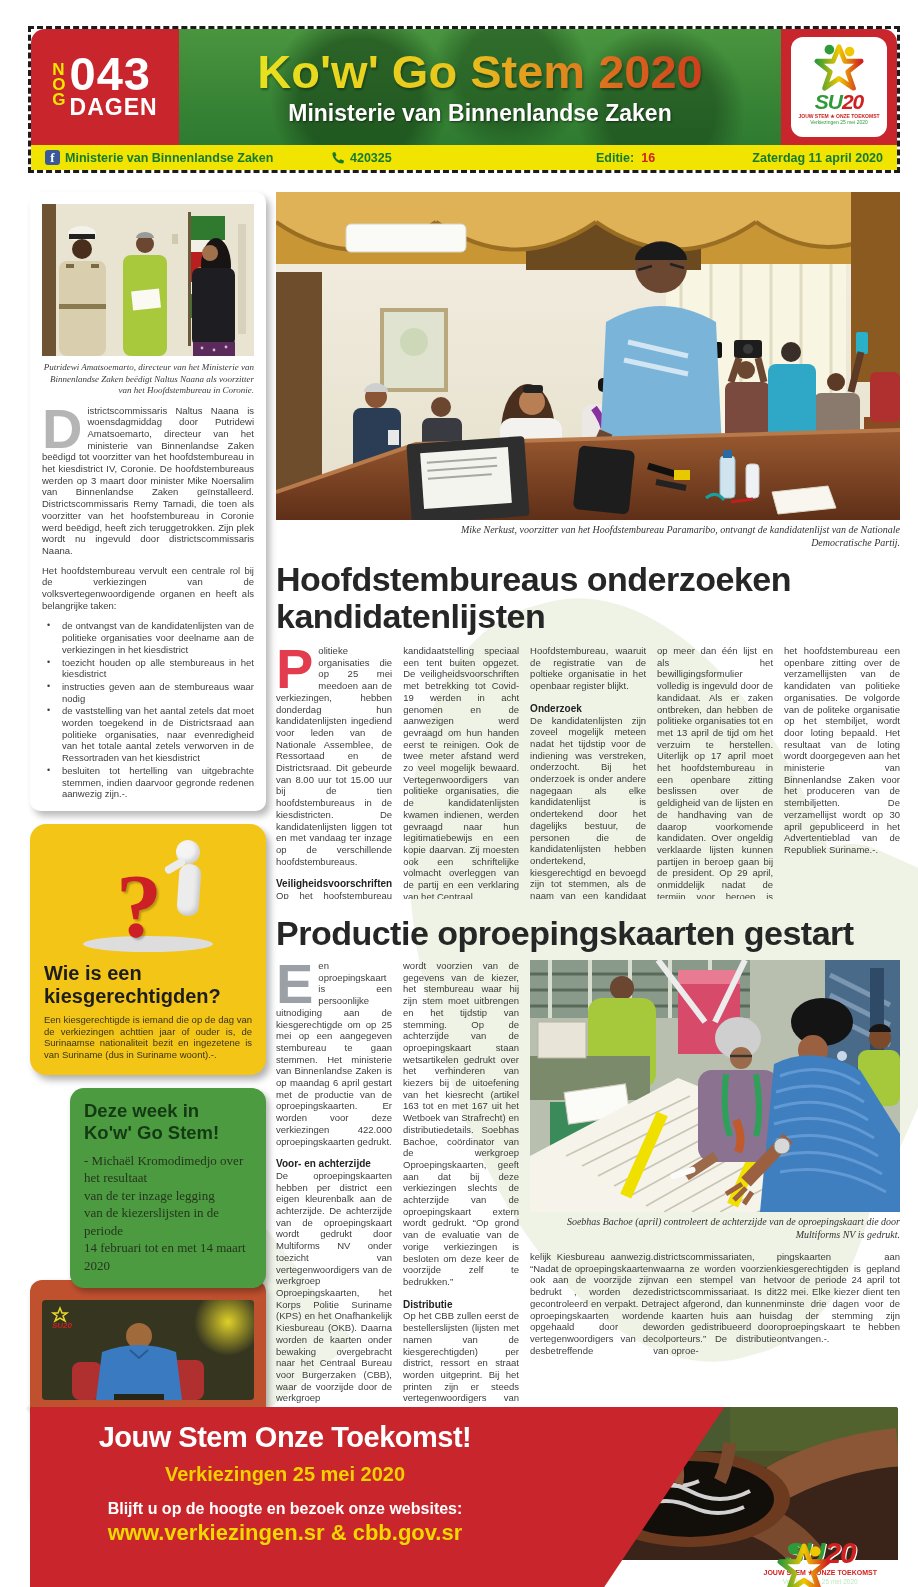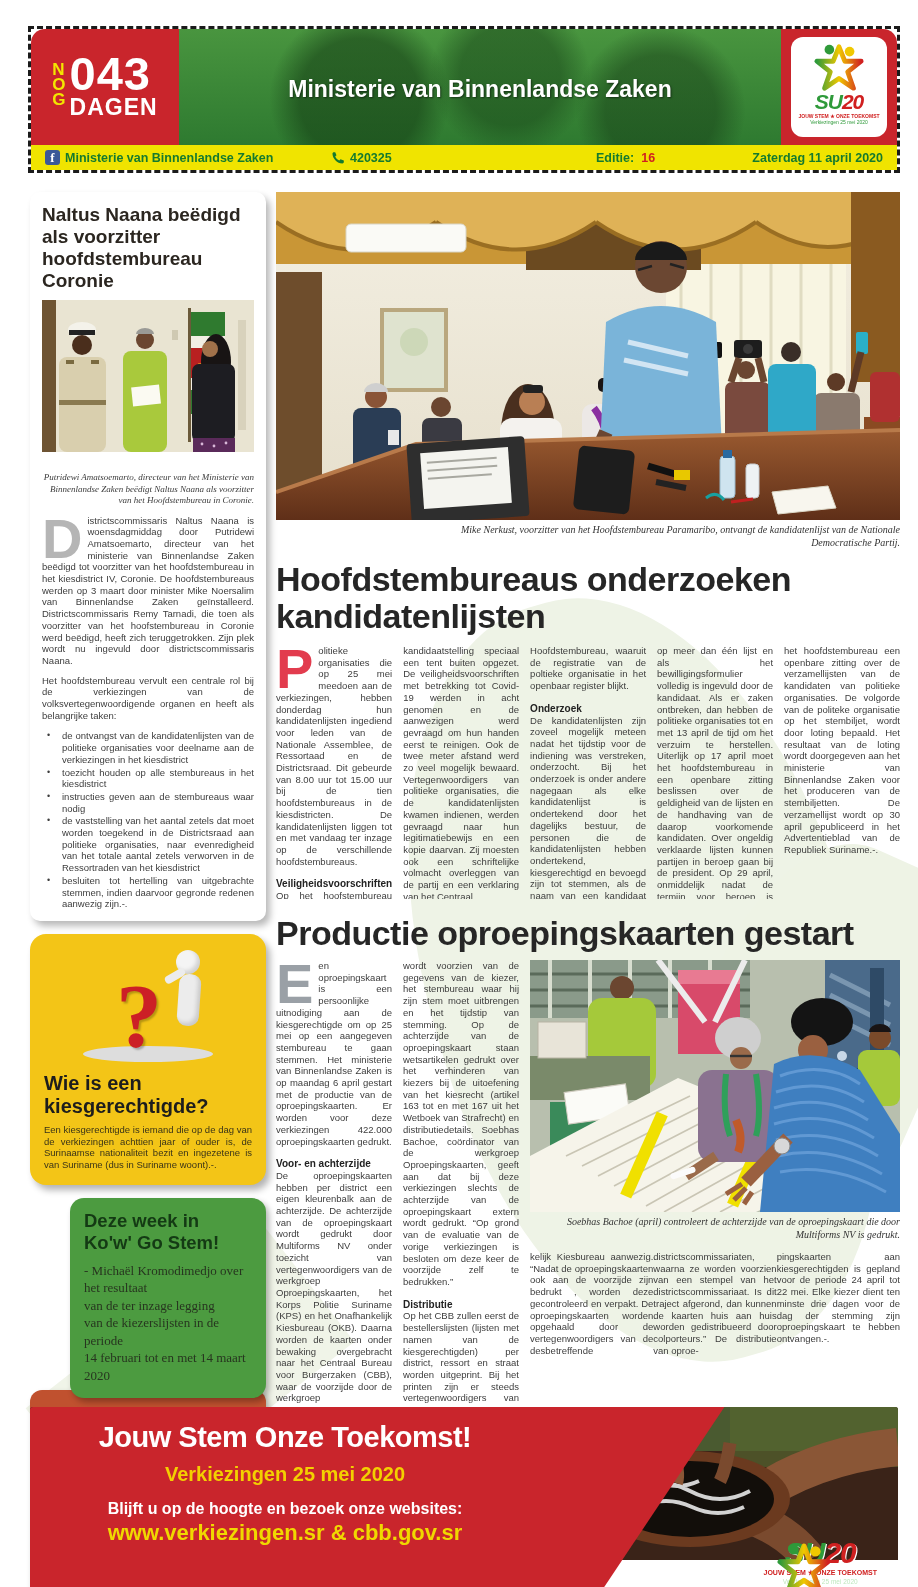--- a/index.html
+++ b/index.html
@@ -39,21 +39,21 @@
   .infobar .item{position:absolute;top:0;height:25px;display:flex;align-items:center;gap:5px;
       font-size:12.5px;font-weight:bold;color:#157a2e;}
   .fbicon{width:15px;height:15px;background:#3b5998;border-radius:3px;color:#fff;font-family:"Liberation Serif",serif;
       font-weight:bold;font-size:13px;line-height:15px;text-align:center;}
   .editie-val{color:#d02020;margin-left:2px;}
 
   
   .sidebar{position:absolute;left:30px;top:192px;width:236px;z-index:1;}
   .card{background:#fff;border-radius:10px;box-shadow:4px 5px 7px rgba(0,0,0,.28);padding:12px 12px 10px;box-sizing:border-box;}
   .card h3{margin:0 0 8px;font-size:19px;line-height:22px;font-weight:bold;color:#2b2620;}
-  .caption{font-family:"Liberation Serif",serif;font-style:italic;font-size:9px;line-height:11.5px;color:#3b3b3b;text-align:right;margin-top:20px;}
+  .caption{font-family:"Liberation Serif",serif;font-style:italic;font-size:9px;line-height:11.5px;color:#3b3b3b;text-align:right;margin-top:6px;}
   .body-txt{font-size:9.5px;line-height:11.7px;text-align:justify;color:#3d3d3d;margin-top:8px;}
   .dropcap{float:left;font-weight:bold;font-size:56px;line-height:44px;padding:2px 5px 0 0;}
   .dc-gray{color:#b5b5b5;}
   .dc-red{color:#e23c4e;}
   .dc-gray2{color:#9aa0a6;}
   ul.tasks{margin:9px 0 0;padding:0;list-style:none;font-size:9.5px;line-height:11.7px;text-align:justify;color:#3d3d3d;}
   ul.tasks li{position:relative;padding-left:20px;margin-bottom:1px;}
   ul.tasks li::before{content:"•";position:absolute;left:5px;top:0;font-size:9px;color:#3d3d3d;}
 
   .yellowbox{margin-top:13px;background:#f3c517;border-radius:16px;box-shadow:4px 5px 7px rgba(0,0,0,.3);padding:12px 14px 14px;box-sizing:border-box;}
@@ -120,20 +120,21 @@
           <span>N</span>
             <span>O</span>
             <span>G</span>
         </div>
         <div>
           <div class="bignum">043</div>
           <div class="dagen">DAGEN</div>
         </div>
       </div>
       <div class="masthead">
+        <h1>Ko'w' Go Stem 2020</h1>
         <h2>Ministerie van Binnenlandse Zaken</h2>
       </div>
       <div class="logocell">
         <div class="logocard">
           <svg width="78" height="52" viewBox="0 0 80 54">
             <defs>
                 <linearGradient id="sg1" x1="0" y1="0" x2="1" y2="0">
               <stop offset="0" stop-color="#2f9a3a"></stop>
                   <stop offset="0.5" stop-color="#f0c800"></stop>
                   <stop offset="1" stop-color="#d02020"></stop>
@@ -163,21 +164,20 @@
       <div class="item" style="left:565px;">
         <span>Editie:</span>
         <span class="editie-val">16</span>
       </div>
       <div class="item" style="right:14px;">Zaterdag 11 april 2020</div>
     </div>
   </div>
 
   <div class="sidebar">
     <div class="card">
-      <h3>Naltus Naana beëdigd als voorzitter hoofdstembureau Coronie</h3>
       <svg width="212" height="152" viewBox="0 0 212 152" style="display:block;">
         <rect width="212" height="152" fill="#e9e4d2"></rect>
         <rect x="0" y="0" width="14" height="152" fill="#6e5433"></rect>
         <rect x="196" y="20" width="8" height="110" fill="#d8d2bc"></rect>
         <rect x="130" y="30" width="6" height="10" fill="#cfc9b2"></rect>
         <rect x="146" y="8" width="3" height="134" fill="#6b5a3a"></rect>
         <g>
           <rect x="149" y="12" width="34" height="24" fill="#2f7a2f"></rect>
           <rect x="149" y="36" width="34" height="12" fill="#f2efe4"></rect>
           <rect x="149" y="48" width="34" height="30" fill="#b82020"></rect>
@@ -225,21 +225,21 @@
     </div>
 
     <div class="yellowbox">
       <div class="qfig">
         <div class="qbase"></div>
         <div class="qmark">?</div>
         <div class="qman-head"></div>
         <div class="qman-arm"></div>
         <div class="qman-body"></div>
       </div>
-      <h3>Wie is een kiesgerechtigde?</h3>
+      <h3>Wie is een kiesgerechtigden?</h3>
       <div class="body-txt">Een kiesgerechtigde is iemand die op de dag van de verkiezingen achttien jaar of ouder is, de Surinaamse nationaliteit bezit en ingezetene is van Suriname (dus in Suriname woont).-.</div>
     </div>
 
     <div class="greenbox">
       <h3>Deze week in Ko'w' Go Stem!</h3>
       <div class="serifline">-  Michaël Kromodimedjo over het resultaat</div>
       <div class="serifline">van de ter inzage legging</div>
       <div class="serifline">van de kiezerslijsten in de periode</div>
       <div class="serifline">14 februari tot en met 14 maart 2020</div>
     </div>

